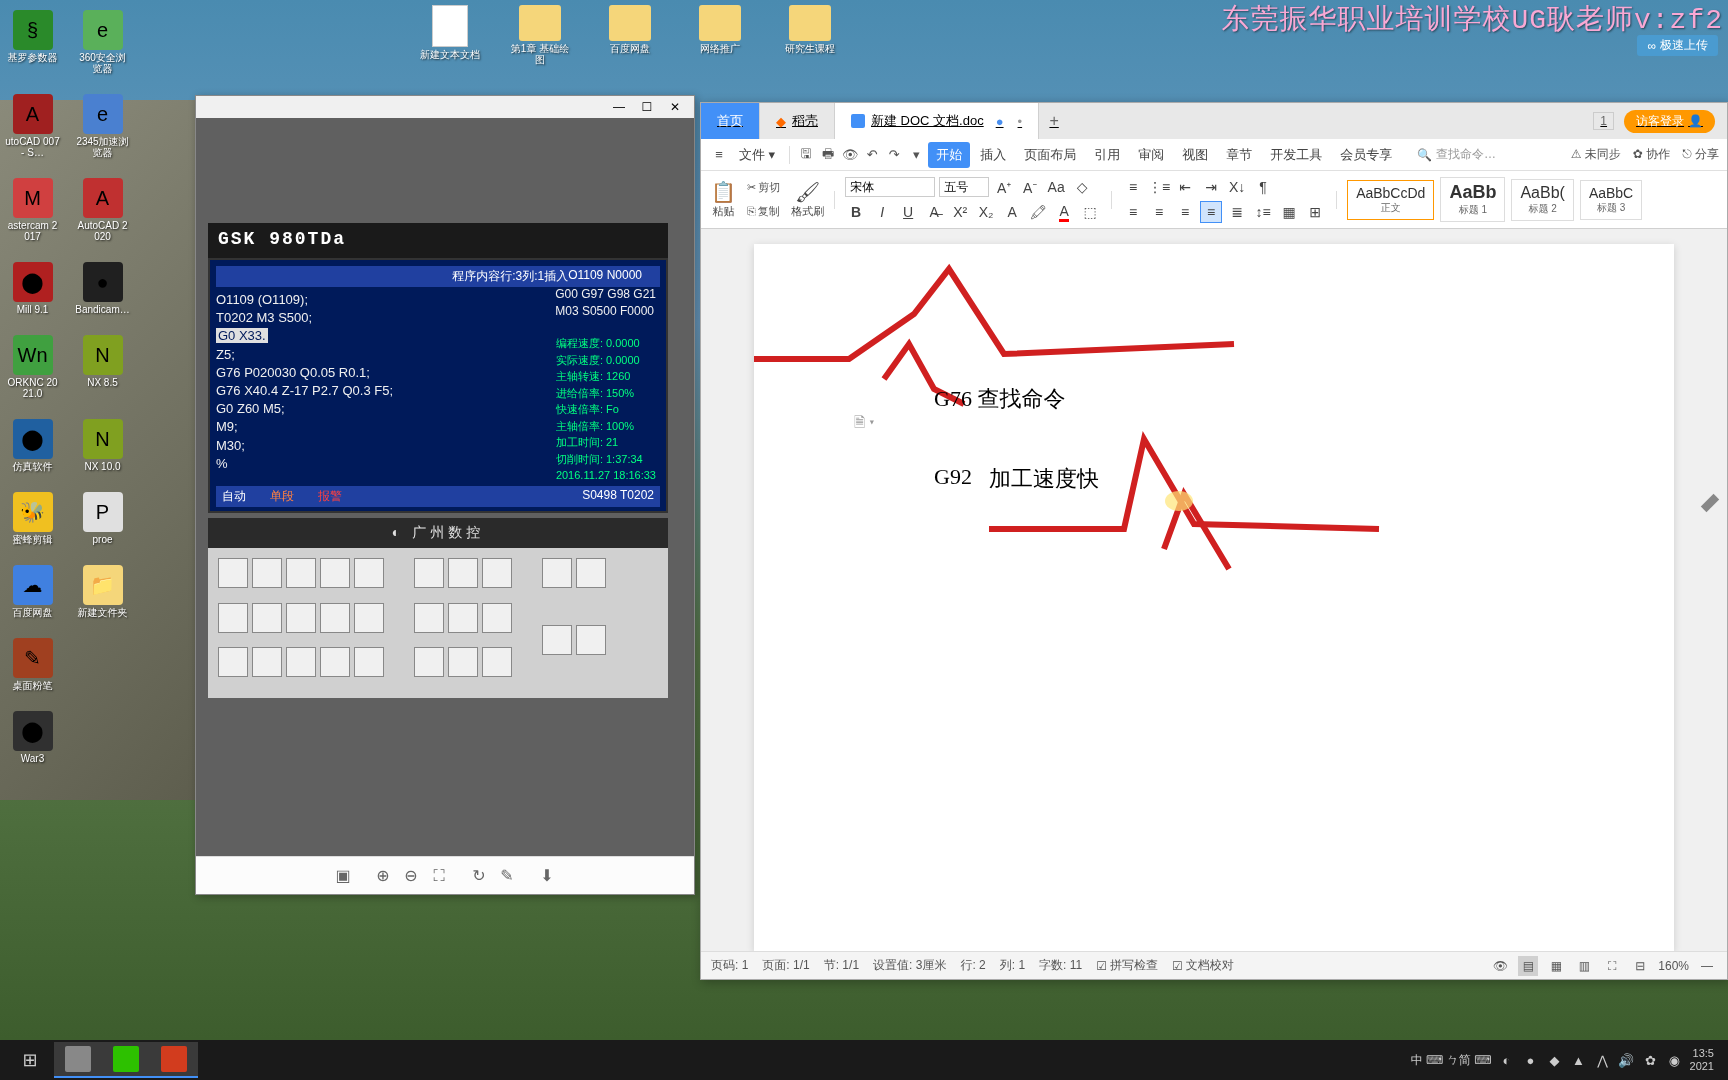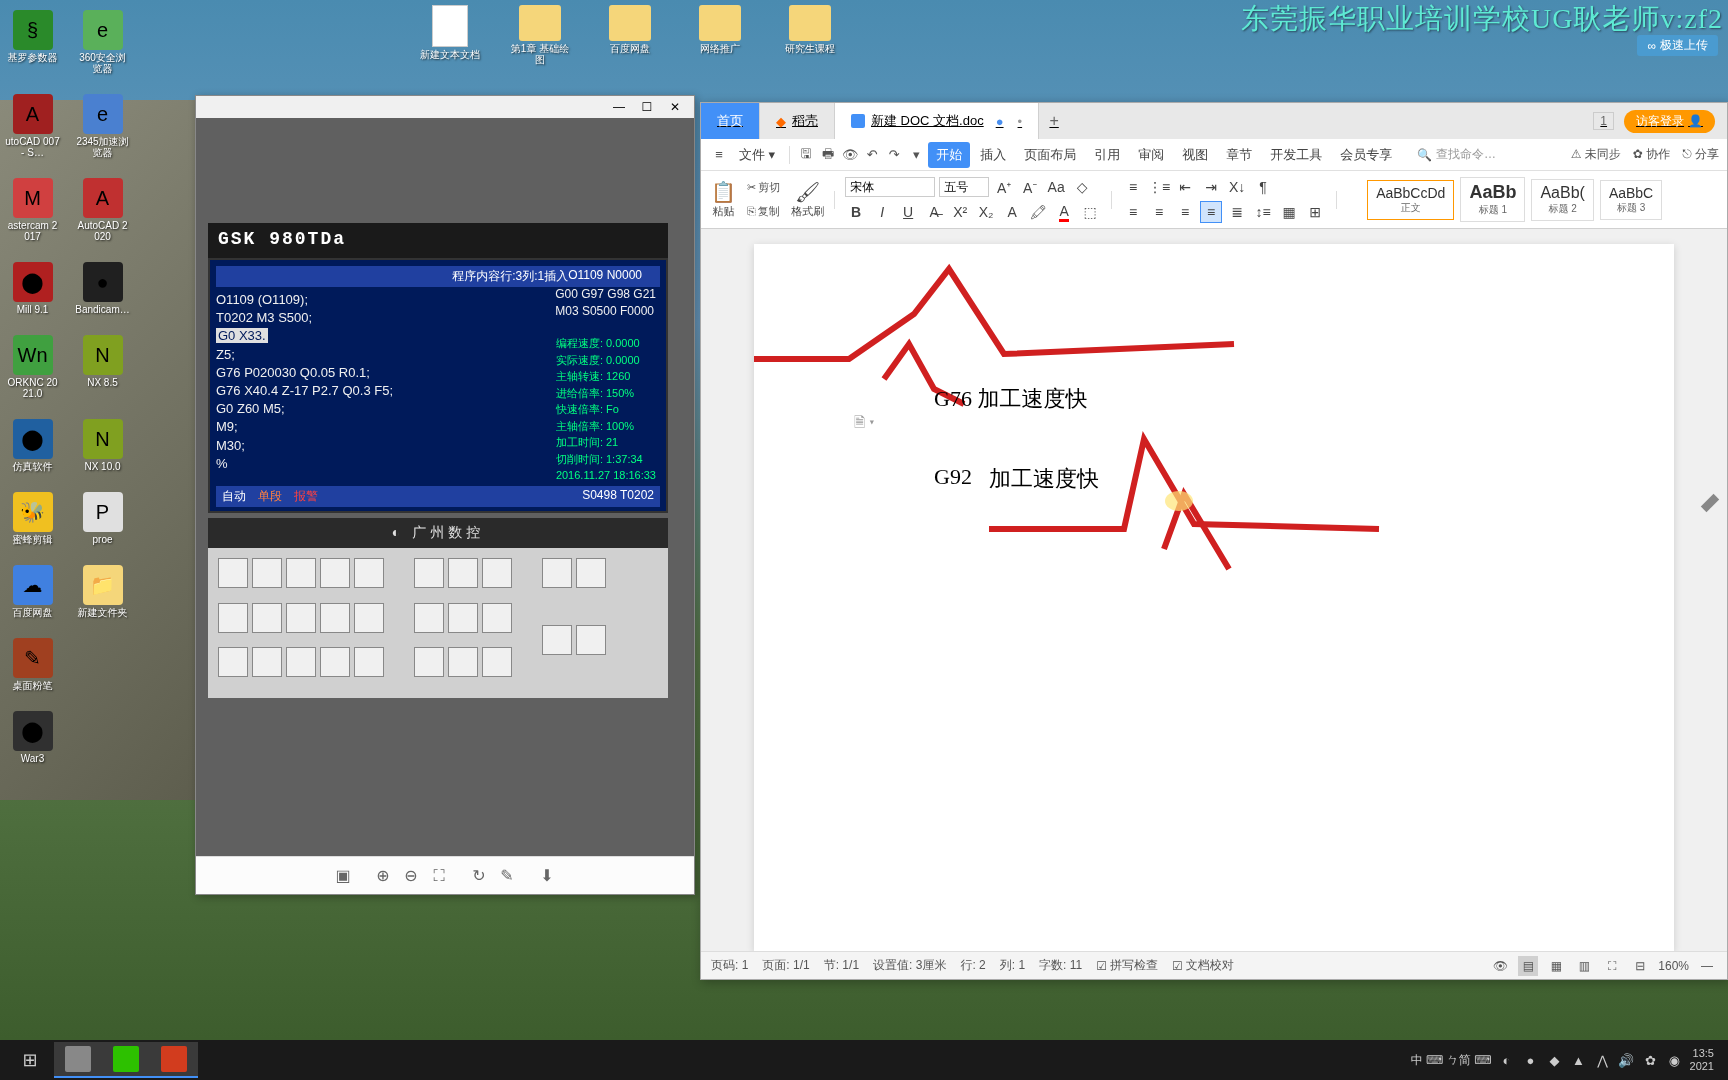--- a/index.html
+++ b/index.html
@@ -16,36 +16,36 @@
 .icon-img { width: 40px; height: 40px; background: rgba(255,255,255,0.2); border-radius: 4px; display: flex; align-items: center; justify-content: center; font-size: 20px; }
 .icon-label { color: white; font-size: 10px; text-align: center; text-shadow: 1px 1px 2px rgba(0,0,0,0.8); line-height: 1.1; word-break: break-all; }
 
 
 .top-folders { position: absolute; left: 420px; top: 5px; display: flex; gap: 30px; }
 .folder-icon { width: 60px; display: flex; flex-direction: column; align-items: center; gap: 2px; }
 .folder-img { width: 42px; height: 36px; background: #f5d67a; border-radius: 3px; }
 .file-img { width: 36px; height: 42px; background: #fff; border: 1px solid #ccc; }
 
 
-.watermark { position: absolute; right: 5px; top: 0; color: #5eead4; font-size: 28px; font-family: Liberation Serif, serif; text-shadow: 1px 1px 2px rgba(0,0,0,0.5); letter-spacing: 1px; }
+.watermark { position: absolute; right: 5px; top: 0; color: #f9a8d4; font-size: 28px; font-family: Liberation Mono, monospace; text-shadow: 1px 1px 2px rgba(0,0,0,0.5); letter-spacing: 1px; }
 .upload-badge { position: absolute; right: 10px; top: 35px; background: #4a9bd0; color: white; padding: 2px 10px; border-radius: 3px; font-size: 12px; display: flex; align-items: center; gap: 4px; }
 
 
 .image-viewer { position: absolute; left: 195px; top: 95px; width: 500px; height: 800px; background: #f8f8f8; border: 1px solid #888; box-shadow: 2px 2px 8px rgba(0,0,0,0.3); }
 .viewer-titlebar { height: 22px; background: #f0f0f0; display: flex; justify-content: flex-end; align-items: center; padding: 0 5px; }
 .win-btn { width: 28px; height: 18px; display: flex; align-items: center; justify-content: center; font-size: 12px; cursor: pointer; }
 .viewer-content { position: relative; height: calc(100% - 60px); background: #808080; display: flex; align-items: center; justify-content: center; }
 .cnc-photo { width: 100%; height: 100%; background: #606060; position: relative; overflow: hidden; }
 .cnc-screen { position: absolute; left: 12px; top: 140px; width: 460px; height: 255px; background: #001a5a; border: 2px solid #333; font-family: monospace; font-size: 12px; color: #fff; padding: 6px; }
 .cnc-logo { position: absolute; left: 12px; top: 105px; width: 460px; height: 35px; background: #1a1a1a; color: #fff; font-family: Liberation Mono, monospace; font-size: 18px; font-weight: bold; padding: 6px 10px; letter-spacing: 2px; }
 .cnc-header { background: #2040a0; padding: 2px 18px; display: flex; justify-content: flex-end; margin-bottom: 4px; }
 .cnc-code { color: #f0f0f0; line-height: 1.4; font-size: 13px; }
 .cnc-code .hilite { background: #e0e0e0; color: #001a5a; padding: 0 2px; }
 .cnc-status { position: absolute; right: 10px; top: 50px; color: #00ff80; font-size: 11px; line-height: 1.5; text-align: left; }
-.cnc-footer { position: absolute; bottom: 4px; left: 6px; right: 6px; background: #2040a0; padding: 2px 6px; display: flex; gap: 12px; }
+.cnc-footer { position: absolute; bottom: 4px; left: 6px; right: 6px; background: #2040a0; padding: 2px 6px; display: flex; gap: 24px; }
 .cnc-footer .red { color: #ff4040; }
 .cnc-panel-label { position: absolute; left: 12px; top: 400px; width: 460px; height: 30px; background: #2a2a2a; color: #e0e0e0; display: flex; align-items: center; justify-content: center; font-size: 14px; letter-spacing: 4px; }
 .cnc-keypad { position: absolute; left: 12px; top: 430px; width: 460px; height: 150px; background: #d0d0d0; padding: 10px; display: flex; gap: 30px; }
 .keypad-grid { display: grid; grid-template-columns: repeat(5, 30px); gap: 4px; }
 .keypad-grid2 { display: grid; grid-template-columns: repeat(3, 30px); gap: 4px; }
 .keypad-grid3 { display: grid; grid-template-columns: repeat(2, 30px); gap: 4px; }
 .key { width: 30px; height: 30px; background: #f0f0f0; border: 1px solid #888; }
 .viewer-toolbar { height: 38px; background: #fcfcfc; display: flex; align-items: center; justify-content: center; gap: 20px; padding: 0 15px; border-top: 1px solid #ddd; }
 .tool-group { display: flex; gap: 8px; }
 .tool-ico { width: 20px; height: 20px; display: flex; align-items: center; justify-content: center; color: #666; cursor: pointer; font-size: 16px; }
@@ -77,21 +77,21 @@
 .rib-mini-group { display: flex; flex-direction: column; gap: 3px; }
 .rib-mini-row { display: flex; gap: 4px; align-items: center; }
 .rib-mini-btn { padding: 2px 4px; font-size: 11px; color: #555; cursor: pointer; border: 1px solid transparent; display: flex; align-items: center; gap: 2px; }
 .font-select { border: 1px solid #ccc; padding: 2px 4px; font-size: 12px; width: 90px; }
 .font-size-select { border: 1px solid #ccc; padding: 2px 4px; font-size: 12px; width: 50px; }
 .fmt-btn { width: 22px; height: 22px; display: flex; align-items: center; justify-content: center; cursor: pointer; color: #444; font-size: 14px; }
 .fmt-btn.active { background: #d0e4fc; border: 1px solid #4290f7; }
 .style-box { border: 1px solid #ddd; padding: 4px 8px; text-align: center; cursor: pointer; min-width: 60px; }
 .style-box .preview { font-size: 14px; color: #333; }
 .style-box .name { font-size: 10px; color: #666; }
-.style-box.active { border-color: #ff9800; margin-left: 20px; }
+.style-box.active { border-color: #ff9800; }
 
 .wps-document { flex: 1; background: #f0f0f0; overflow: hidden; position: relative; display: flex; justify-content: center; padding-top: 15px; }
 .doc-page { width: 920px; min-height: 700px; background: #fff; box-shadow: 0 2px 8px rgba(0,0,0,0.15); position: relative; padding: 50px 80px; }
 .doc-text { font-size: 22px; font-family: "SimSun"; position: absolute; }
 .annotation-svg { position: absolute; inset: 0; pointer-events: none; }
 
 .wps-statusbar { height: 28px; background: #f4f4f4; border-top: 1px solid #ddd; display: flex; align-items: center; padding: 0 10px; gap: 14px; font-size: 12px; color: #555; }
 .status-item { display: flex; align-items: center; gap: 3px; }
 .status-right { margin-left: auto; display: flex; gap: 8px; align-items: center; }
 .view-btn { width: 20px; height: 20px; display: flex; align-items: center; justify-content: center; cursor: pointer; }
@@ -488,21 +488,21 @@
 
   <div class="wps-document">
     <div class="doc-page">
       <svg class="annotation-svg" viewBox="0 0 920 700">
         <path d="M -120 115 L 95 115 L 160 70 L 195 25 L 250 110 L 480 100" stroke="#d02020" stroke-width="6" fill="none"></path>
         <path d="M 130 135 L 155 100 L 180 145 L 210 160" stroke="#d02020" stroke-width="6" fill="none"></path>
         <path d="M 235 285 L 370 285 L 390 195 L 440 280 L 625 285" stroke="#d02020" stroke-width="6" fill="none"></path>
         <path d="M 410 305 L 430 250 L 475 325" stroke="#d02020" stroke-width="6" fill="none"></path>
         <ellipse cx="425" cy="257" rx="14" ry="10" fill="rgba(255,230,120,0.7)"></ellipse>
       </svg>
-      <div class="doc-text" style="left:180px; top:140px">G76 加工速度快</div>
+      <div class="doc-text" style="left:180px; top:140px">G76 查找命令</div>
       <div style="position:absolute; left:100px; top:168px; color:#999; font-size:14px">🗎 ▾</div>
       <div class="doc-text" style="left:180px; top:220px">G92</div>
       <div class="doc-text" style="left:235px; top:220px">加工速度快</div>
       <div style="position:absolute; right:-40px; top:250px; width:8px; height:18px; background:#888; transform:rotate(45deg)"></div>
     </div>
   </div>
 
   <div class="wps-statusbar">
     <div class="status-item">页码: 1</div>
     <div class="status-item">页面: 1/1</div>

